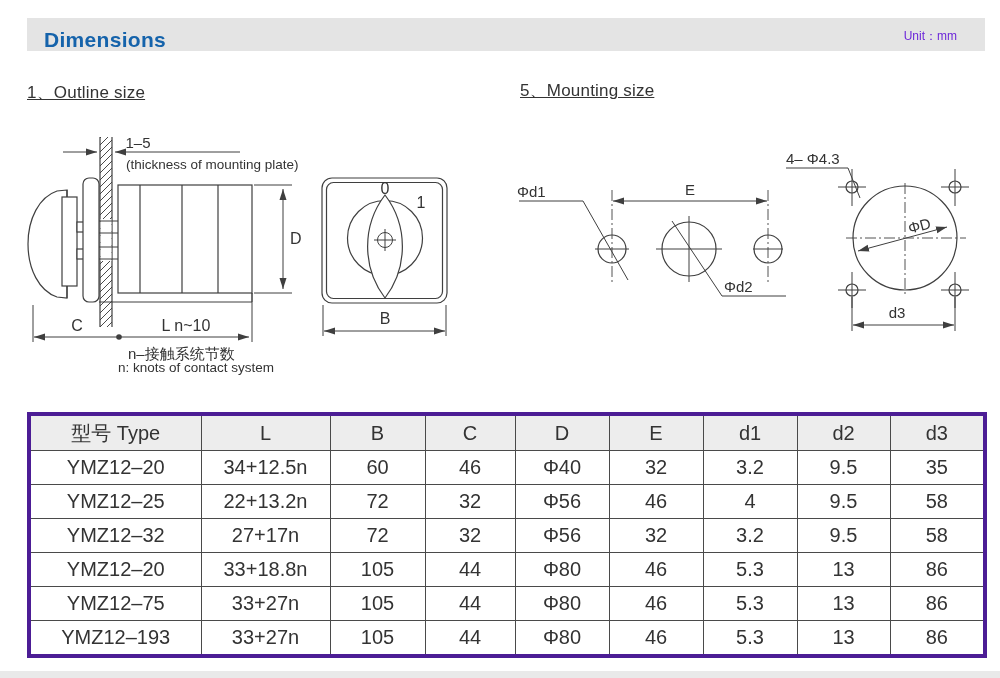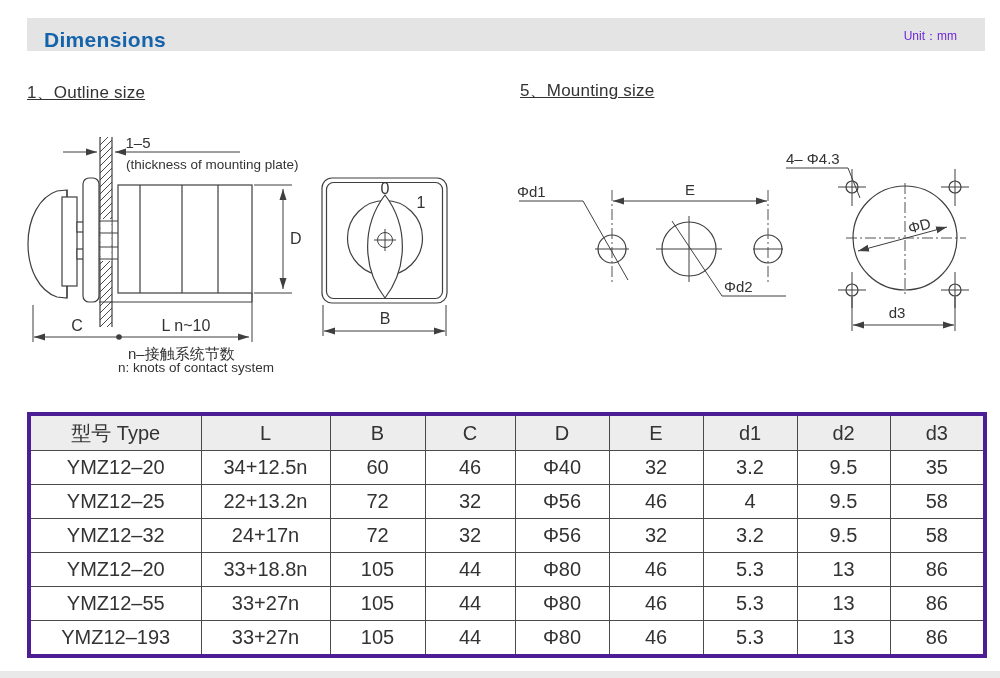--- a/index.html
+++ b/index.html
@@ -260,42 +260,42 @@
       <td>72</td>
       <td>32</td>
       <td>Φ56</td>
       <td>46</td>
       <td>4</td>
       <td>9.5</td>
       <td>58</td>
     </tr>
     <tr>
       <td>YMZ12–32</td>
-      <td>24+17n</td>
+      <td>27+17n</td>
       <td>72</td>
       <td>32</td>
       <td>Φ56</td>
       <td>32</td>
       <td>3.2</td>
       <td>9.5</td>
       <td>58</td>
     </tr>
     <tr>
       <td>YMZ12–20</td>
       <td>33+18.8n</td>
       <td>105</td>
       <td>44</td>
       <td>Φ80</td>
       <td>46</td>
       <td>5.3</td>
       <td>13</td>
       <td>86</td>
     </tr>
     <tr>
-      <td>YMZ12–55</td>
+      <td>YMZ12–75</td>
       <td>33+27n</td>
       <td>105</td>
       <td>44</td>
       <td>Φ80</td>
       <td>46</td>
       <td>5.3</td>
       <td>13</td>
       <td>86</td>
     </tr>
     <tr>

